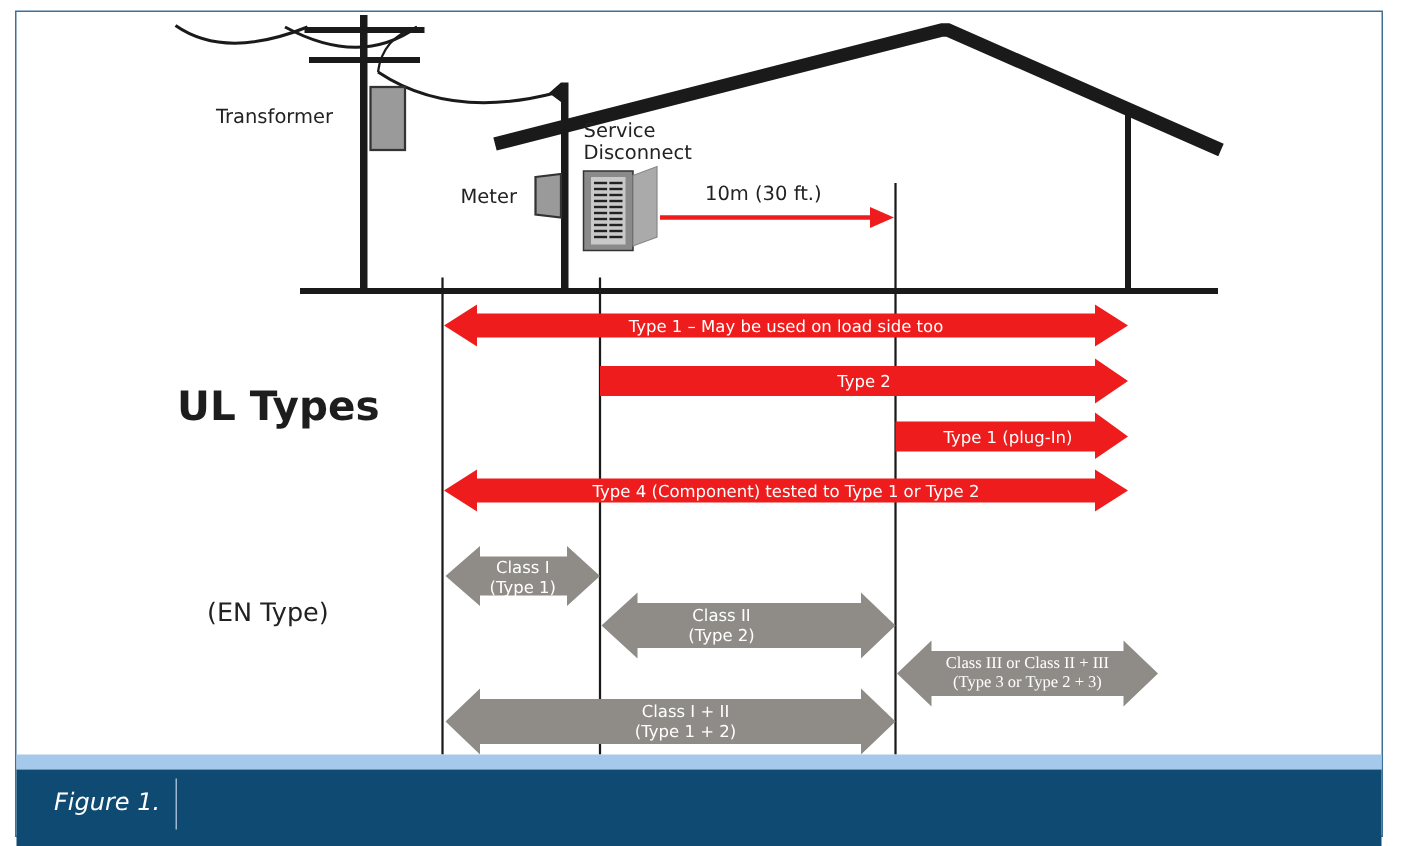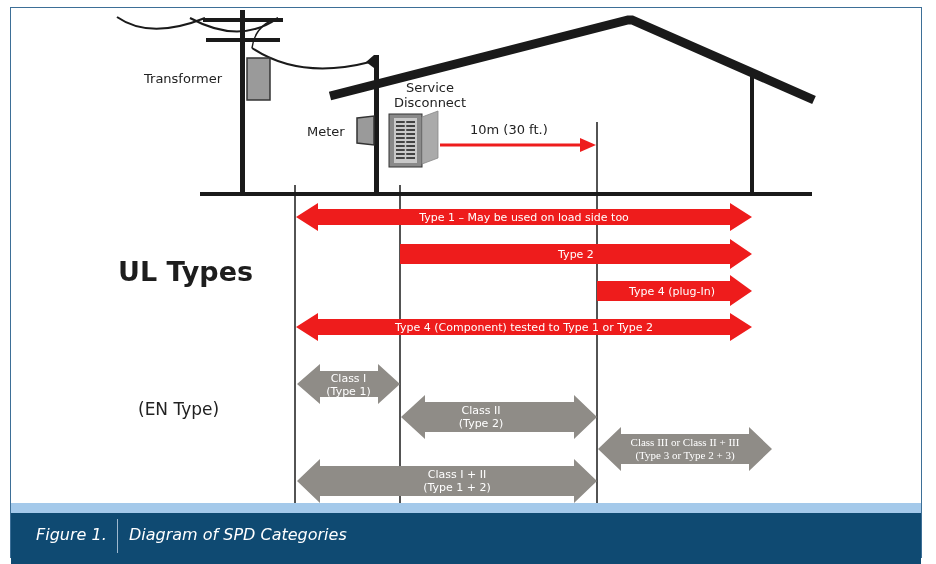--- a/index.html
+++ b/index.html
@@ -81,35 +81,35 @@
   <path id="ul3" d="M296 327 L318 313 L318 319 L730 319 L730 313 L752 327 L730 341 L730 335 L318 335 L318 341 Z" fill="#ee1c1c"></path>
 
   <path id="iec0" d="M297 384 L320 364 L320 371 L378 371 L378 364 L400 384 L378 404 L378 397 L320 397 L320 404 Z" fill="#8f8c87"></path>
   <path id="iec1" d="M401 417 L425 395 L425 402 L574 402 L574 395 L597 417 L574 439 L574 432 L425 432 L425 439 Z" fill="#8f8c87"></path>
   <path id="iec2" d="M598 449 L621 427 L621 434 L749 434 L749 427 L772 449 L749 471 L749 464 L621 464 L621 471 Z" fill="#8f8c87"></path>
   <path id="iec3" d="M297 481 L320 459 L320 466 L574 466 L574 459 L597 481 L574 503 L574 496 L320 496 L320 503 Z" fill="#8f8c87"></path>
 </svg>
 
 <div class="label small-label" style="left:144px; top:71px;">Transformer</div>
 <div class="label small-label" style="left:307px; top:124px;">Meter</div>
-<div class="label small-label" style="left:389px; top:80px; text-align:center; width:82px; line-height:15px;">
+<div class="label small-label" style="left:389px; top:80px; width:82px; line-height:15px;">
   <span>Service</span><br>
   <span>Disconnect</span>
 </div>
 <div class="label small-label" style="left:470px; top:122px;">10m (30 ft.)</div>
 
 <div class="label ul-title">UL Types</div>
 <div class="label iec-title">
   <br>
   <span style="padding-left:22px;">(EN Type)</span>
 </div>
 
 <div class="bar-text" style="left:318px; top:211px; width:412px;">Type 1 – May be used on load side too</div>
 <div class="bar-text" style="left:400px; top:248px; width:352px;">Type 2</div>
-<div class="bar-text" style="left:597px; top:285px; width:150px;">Type 4 (plug-In)</div>
+<div class="bar-text" style="left:597px; top:285px; width:150px;">Type 1 (plug-In)</div>
 <div class="bar-text" style="left:318px; top:321px; width:412px;">Type 4 (Component) tested to Type 1 or Type 2</div>
 
 <div class="bar-text" style="left:297px; top:372px; width:103px;">
   <span>Class I</span><br>
   <span>(Type 1)</span>
 </div>
 <div class="bar-text" style="left:401px; top:404px; width:160px;">
   <span>Class II</span><br>
   <span>(Type 2)</span>
 </div>
@@ -119,14 +119,13 @@
 </div>
 <div class="bar-text" style="left:297px; top:468px; width:300px;padding-left:10px;">
   <span>Class I + II</span><br>
   <span>(Type 1 + 2)</span>
 </div>
 
 <div class="light-strip"></div>
 <div class="caption">
   <span class="fig-num">Figure 1.</span>
   <span class="fig-sep"></span>
-  <span class="fig-title">Diagram of SPD Categories</span>
 </div>
 
 </body></html>

